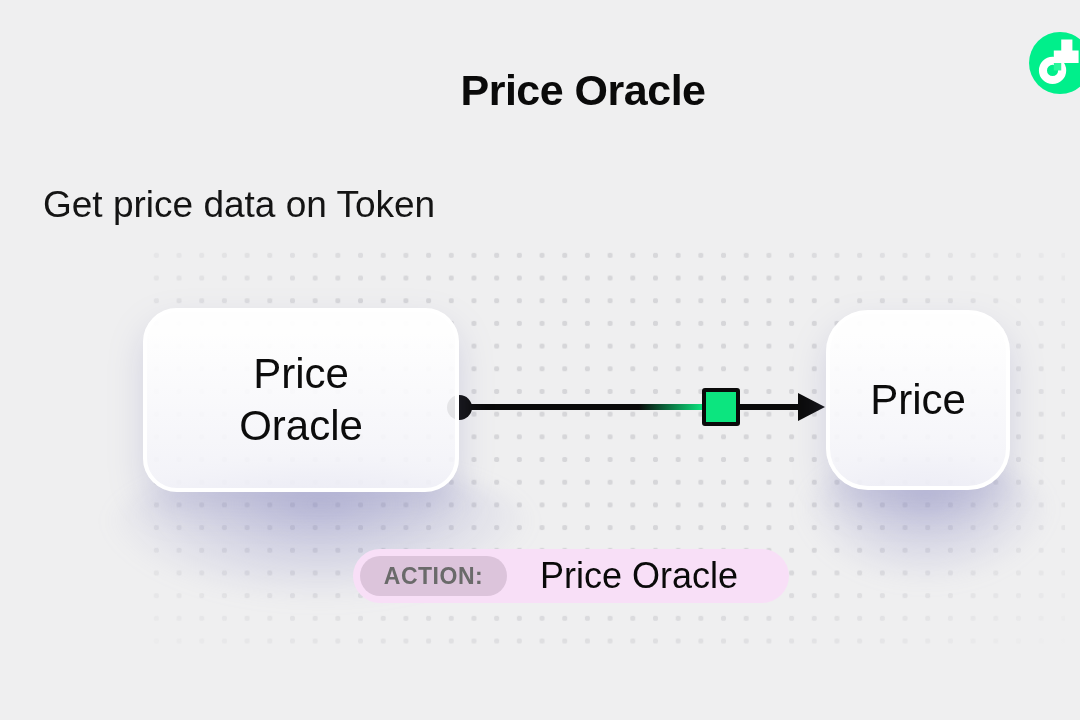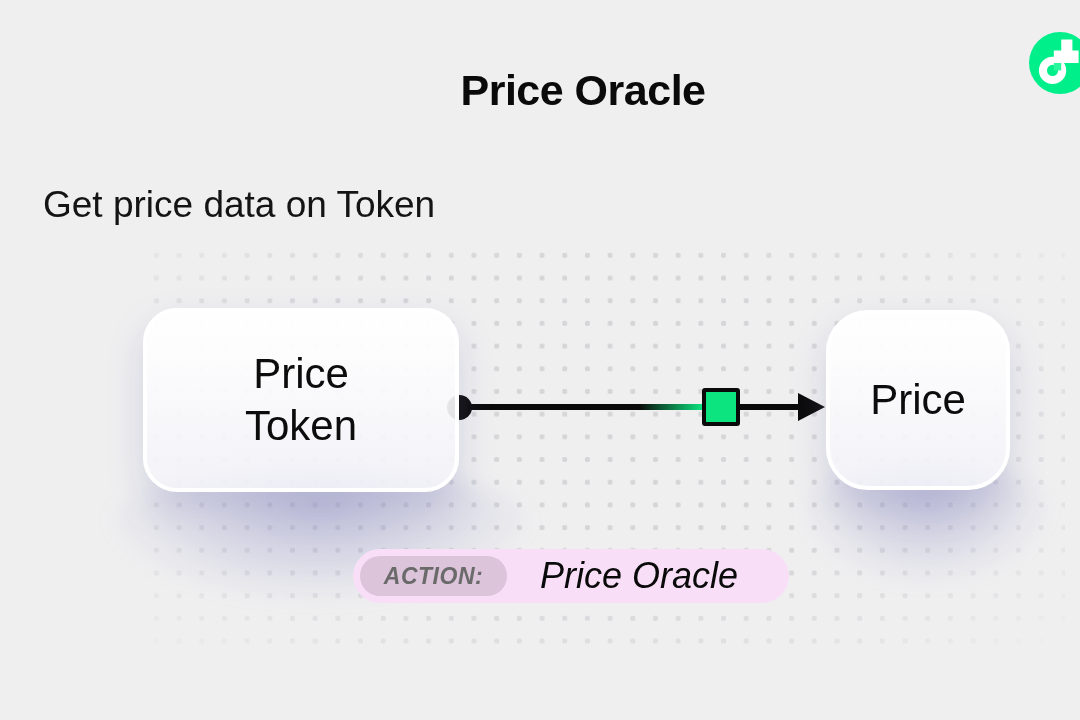--- a/index.html
+++ b/index.html
@@ -135,21 +135,20 @@
   
   .action-badge {
     position: absolute;
     left: 310px; top: 549px;
     width: 436px; height: 54px;
     border-radius: 27px;
     background: #F8DFF7;
     display: flex;
     align-items: center;
     padding: 0 12px 0 7px;
-    font-style: italic;
   }
   .action-tag {
     width: 147px; height: 40px;
     border-radius: 20px;
     background: #DCC4DB;
     display: flex;
     align-items: center;
     justify-content: center;
     font-size: 23px;
     font-weight: 700;
@@ -189,21 +188,21 @@
 
   <div class="edge-line"></div>
   <div class="edge-trail"></div>
   <div class="port-dot"></div>
   <div class="edge-marker"></div>
   <div class="edge-arrowhead"></div>
 
   <div class="node node-source">
     <div class="node-label">
       <div>Price</div>
-      <div>Token</div>
+      <div>Oracle</div>
     </div>
   </div>
 
   <div class="node node-target">
     <div class="node-label">Price</div>
   </div>
 
   <div class="action-badge">
     <div class="action-tag">ACTION:</div>
     <div class="action-value">Price Oracle</div>

